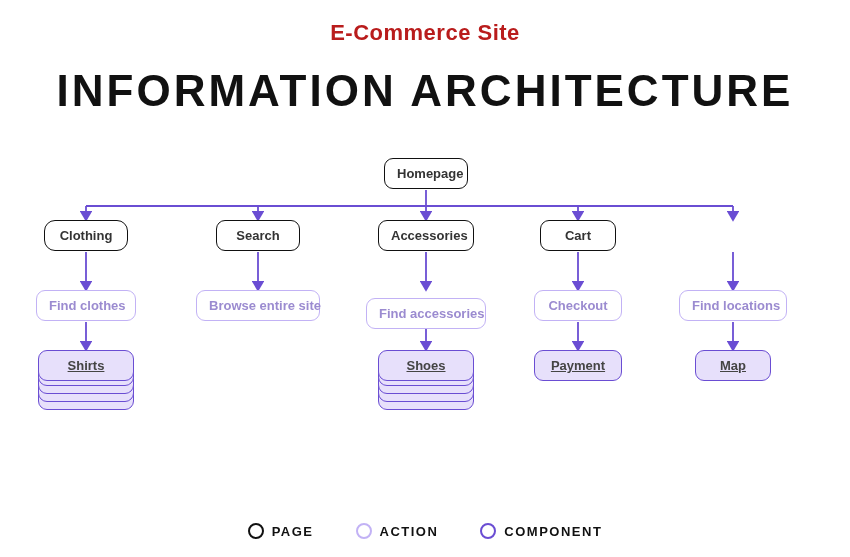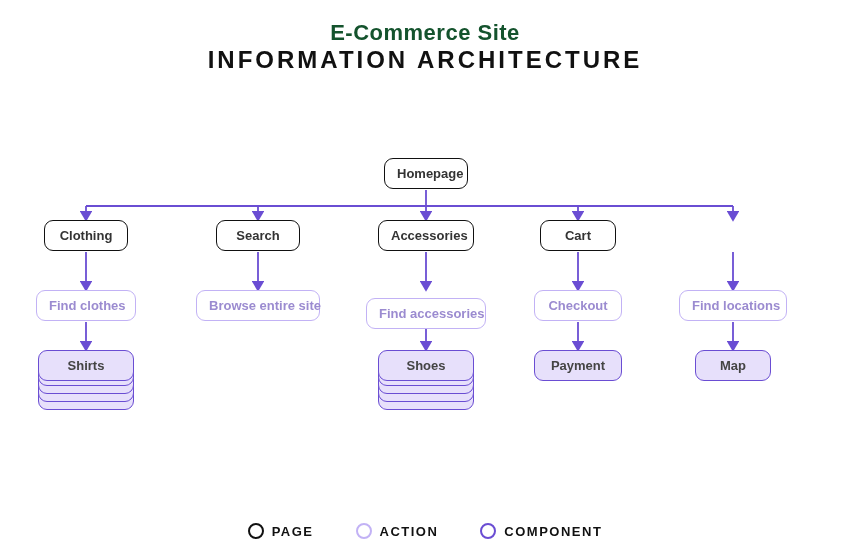--- a/index.html
+++ b/index.html
@@ -20,29 +20,29 @@
     position:relative;
   }
   .title-block{
     text-align:center;
     padding-top:20px;
   }
   .subtitle{
     font-size:22px;
     font-weight:800;
     letter-spacing:0.5px;
-    color:#14532d;
+    color:#b91c1c;
     text-align:center;
   }
   .title{
-    font-size:24px;
+    font-size:44px;
     font-weight:900;
     letter-spacing:3px;
     color:#111;
-    margin-top:0;
+    margin-top:20px;
   }
   .canvas{
     position:absolute;
     left:0;
     top:110px;
     width:850px;
     height:360px;
     padding-left:24px;
   }
   .node{
@@ -62,20 +62,21 @@
   }
   .action{
     border:1.8px solid var(--action-border);
     color:var(--action-text);
     font-weight:600;
   }
   .component{
     border:1.8px solid var(--component-border);
     background:var(--component-fill);
     color:#444;
+    text-decoration:underline;
   }
   .stack-behind{
     position:absolute;
     border:1.8px solid var(--component-border);
     background:var(--component-fill);
     border-radius:9px;
     box-sizing:border-box;
   }
   svg.connector{
     position:absolute;
@@ -145,21 +146,21 @@
     <path d="M733 142 L733 180" stroke="var(--connector)" stroke-width="1.8" marker-end="url(#arr)" fill="none"></path>
 
     <path d="M86 212 L86 240" stroke="var(--connector)" stroke-width="1.8" marker-end="url(#arr)" fill="none"></path>
     <path d="M426 212 L426 240" stroke="var(--connector)" stroke-width="1.8" marker-end="url(#arr)" fill="none"></path>
     <path d="M578 212 L578 240" stroke="var(--connector)" stroke-width="1.8" marker-end="url(#arr)" fill="none"></path>
     <path d="M733 212 L733 240" stroke="var(--connector)" stroke-width="1.8" marker-end="url(#arr)" fill="none"></path>
   </svg>
 
   <div class="node page" style="left:384px;top:48px;width:84px;">Homepage</div>
 
-  <div class="node page" style="left:44px;top:110px;width:84px;">Clothing</div>
+  <div class="node page" style="left:44px;top:110px;width:84px;border-radius:11px;">Clothing</div>
   <div class="node action" style="left:36px;top:180px;width:100px;">Find clothes</div>
 
   <div class="stack-behind" style="left:38px;top:272px;width:96px;height:28px;"></div>
   <div class="stack-behind" style="left:38px;top:264px;width:96px;height:28px;"></div>
   <div class="stack-behind" style="left:38px;top:256px;width:96px;height:28px;"></div>
   <div class="stack-behind" style="left:38px;top:248px;width:96px;height:28px;"></div>
   <div class="node component" style="left:38px;top:240px;width:96px;">Shirts</div>
 
   <div class="node page" style="left:216px;top:110px;width:84px;">Search</div>
   <div class="node action" style="left:196px;top:180px;width:124px;">Browse entire site</div>

